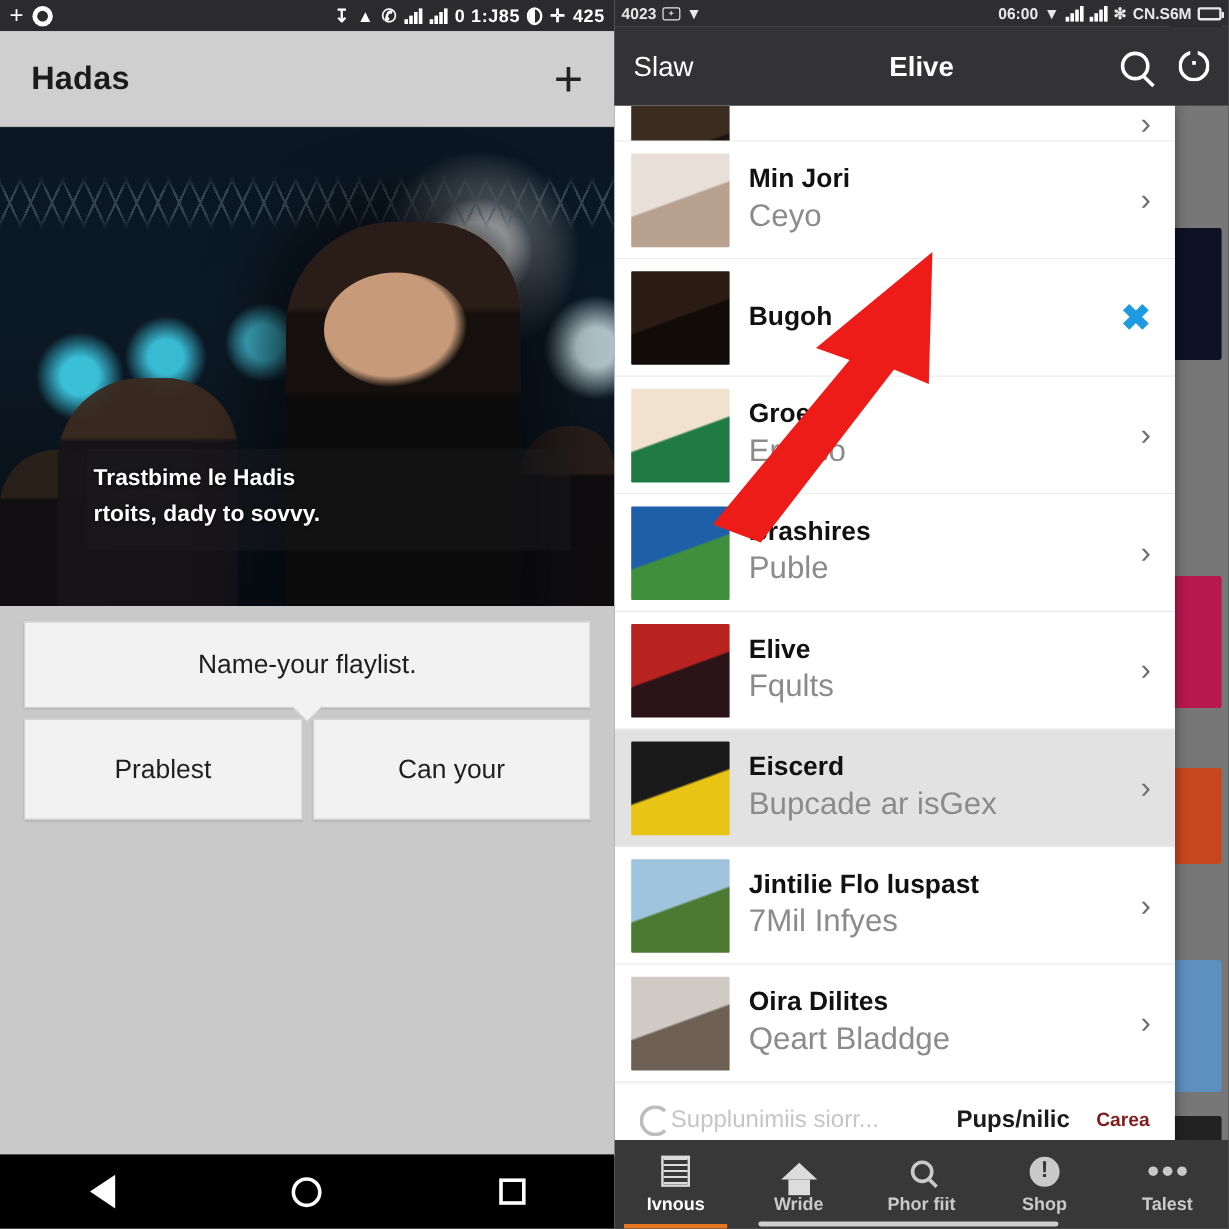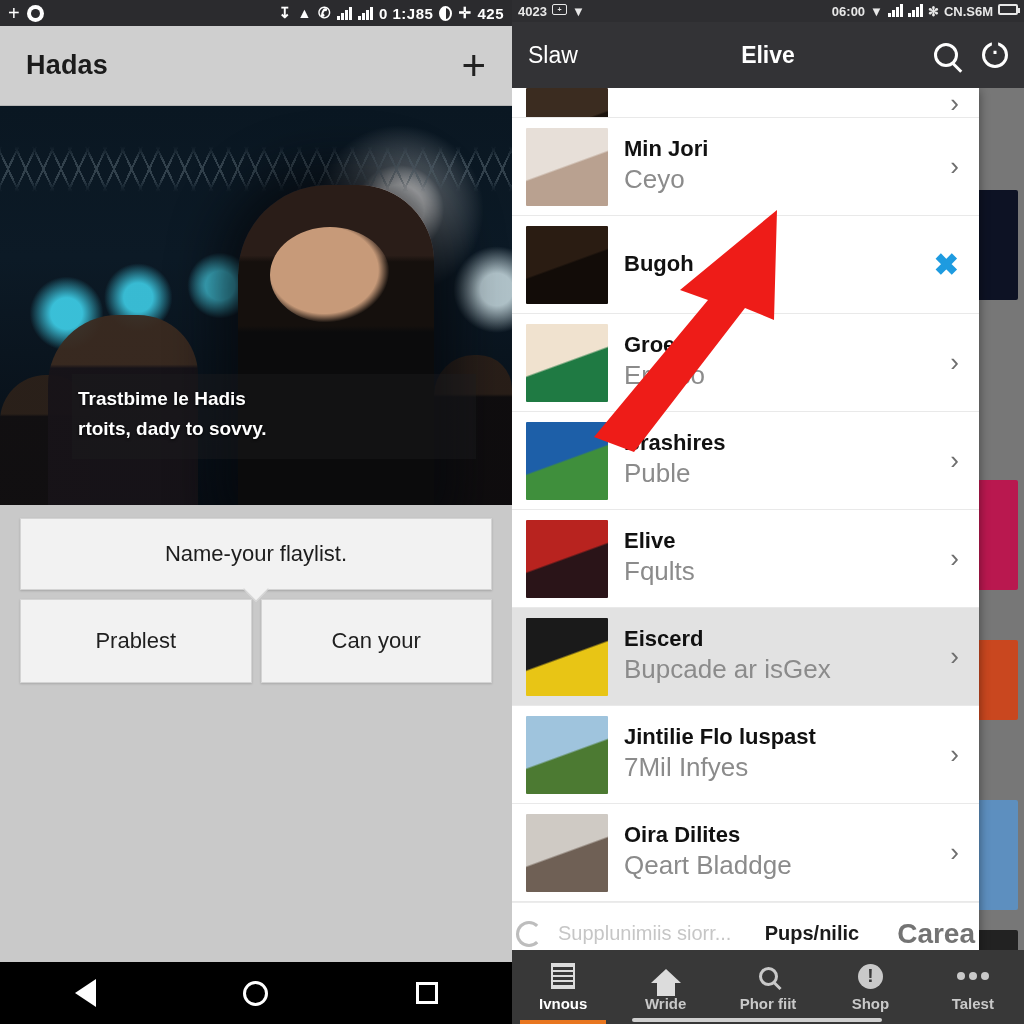--- a/index.html
+++ b/index.html
@@ -88,21 +88,21 @@
   .sq{width:22px;height:22px;border:3px solid #fff;}
 
   
   .right{position:relative;width:512px;height:1024px;background:#6f6f6f;overflow:hidden;}
   .r-bg{position:absolute;inset:0;background:#777;}
   .bgtile{position:absolute;right:6px;width:44px;border-radius:2px;}
 
   .r-status{position:relative;height:22px;background:#2e2e31;display:flex;align-items:center;
      padding:0 6px;color:#e8e8e8;font-size:13px;font-weight:bold;z-index:5;}
   .r-status .sp{flex:1}
-  .r-status .grp{display:flex;align-items:flex-start;gap:5px}
+  .r-status .grp{display:flex;align-items:center;gap:5px}
   .bat2{width:20px;height:11px;border:2px solid #e8e8e8;border-radius:2px;position:relative}
   .bat2:after{content:"";position:absolute;right:-4px;top:2px;width:2px;height:5px;background:#e8e8e8}
   .sim{width:15px;height:11px;border:1.6px solid #e8e8e8;border-radius:2px;font-size:7px;
      display:flex;align-items:center;justify-content:center}
 
   .r-appbar{position:relative;height:66px;background:#333336;display:flex;align-items:center;
      padding:0 16px;color:#fff;z-index:5;}
   .r-back{font-size:23px;font-weight:500;}
   .r-ttl{position:absolute;left:0;right:0;text-align:center;font-size:23px;font-weight:bold;
      pointer-events:none;}
@@ -124,26 +124,26 @@
   .row.cut{height:30px;align-items:flex-start;overflow:hidden;padding-top:0;}
   .thumb{width:82px;height:78px;flex:none;border-radius:1px;overflow:hidden;position:relative;
      background:#ddd;}
   .row-txt{flex:1;min-width:0;}
   .row-title{font-size:22px;font-weight:bold;color:#111;line-height:1.22;white-space:nowrap;}
   .row-sub{font-size:26px;color:#8b8b8b;line-height:1.3;white-space:nowrap;}
   .chev{font-size:26px;color:#6e6e6e;font-weight:400;padding-right:6px;}
   .xmark{color:#1e9be0;font-size:30px;font-weight:bold;padding-right:6px;cursor:pointer;}
 
   .sheet-foot{position:absolute;left:0;right:0;bottom:0;height:62px;background:#fff;
-     border-top:1px solid #ececec;display:flex;align-items:center;padding:0 4px;gap:16px;}
+     border-top:1px solid #ececec;display:flex;align-items:center;padding:0 21px;}
   .spin{width:26px;height:26px;border:3px solid #bdbdbd;border-right-color:transparent;
      border-radius:50%;flex:none;}
   .foot-stat{flex:1;color:#c6c6c6;font-size:20px;white-space:nowrap;overflow:hidden;}
   .foot-b1{font-size:20px;font-weight:bold;color:#1a1a1a;cursor:pointer;}
-  .foot-b2{font-size:28px;font-weight:bold;color:#737373;cursor:pointer;margin-left:22px;cursor:pointer;}
+  .foot-b2{font-size:16px;font-weight:bold;color:#7f1d1d;cursor:pointer;margin-left:22px;cursor:pointer;}
 
   .tabbar{position:absolute;left:0;bottom:0;width:512px;height:74px;background:#383838;
      display:flex;z-index:6;}
   .tab{flex:1;display:flex;flex-direction:column;align-items:center;justify-content:center;gap:5px;
      color:#c9c9c9;font-size:15px;font-weight:bold;cursor:pointer;position:relative;}
   .tab.active{color:#fff;}
   .tab .ind{position:absolute;left:8%;right:8%;bottom:0;height:4px;background:#e8761f;display:none;}
   .tab.active .ind{display:block;}
   .ti{height:28px;display:flex;align-items:center;justify-content:center;}
   .i-news{width:24px;height:26px;border:2px solid #dcdcdc;position:relative;

